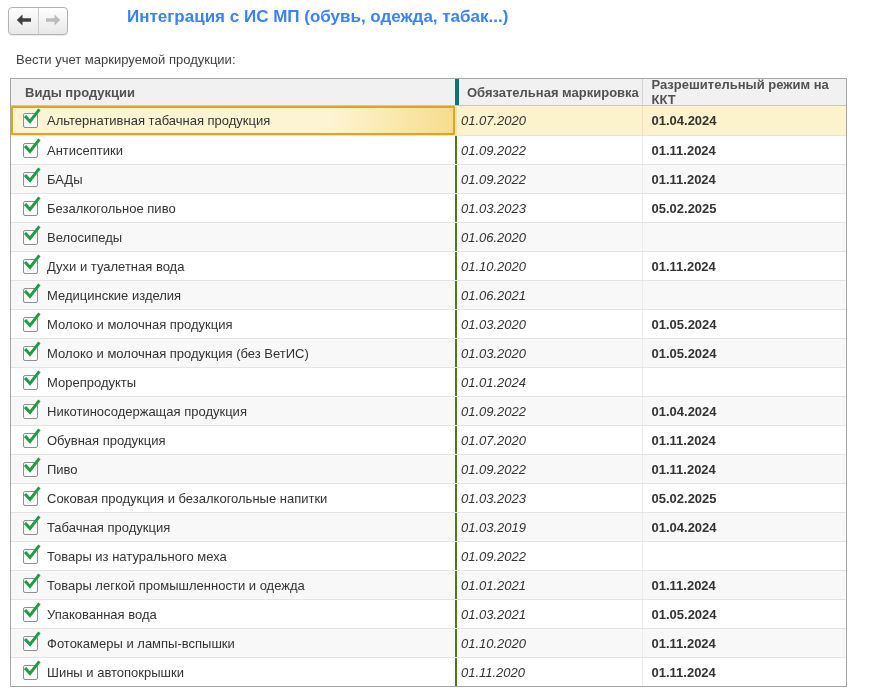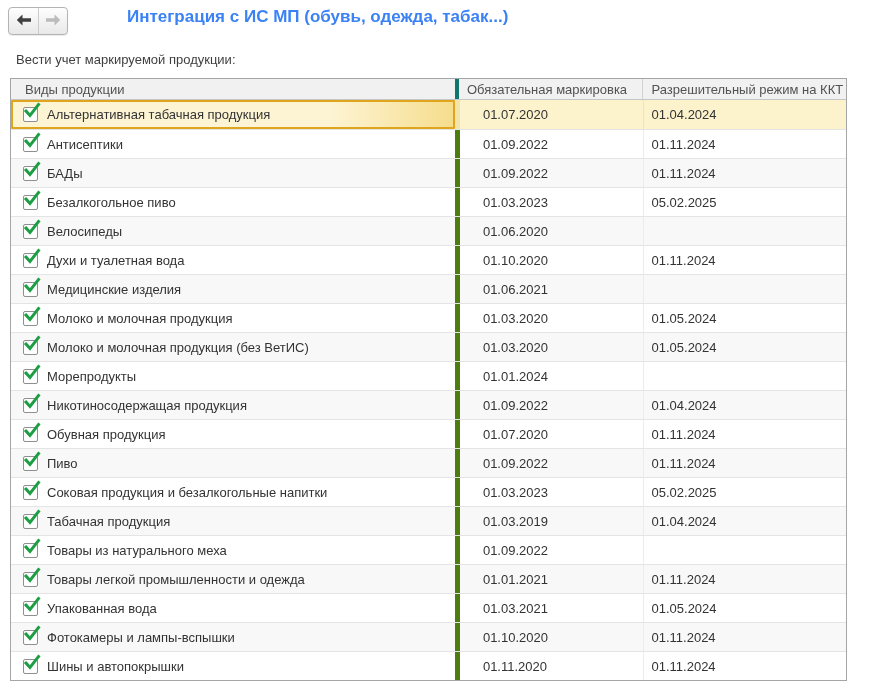--- a/index.html
+++ b/index.html
@@ -12,33 +12,33 @@
     background:linear-gradient(#fefefe,#e8e8e8); box-shadow:0 1px 1px rgba(0,0,0,.08); }
   .nav-btn { width:29px; height:26px; display:flex; align-items:center; justify-content:center; cursor:pointer; }
   .nav-btn + .nav-btn { border-left:1px solid #cccccc; }
 
   
   .page-title { position:absolute; left:127px; top:7px; font-size:17px; font-weight:bold; color:#3b82f6; }
   .subtitle { position:absolute; left:8px; top:52px; font-size:13px; color:#3f3f3f;margin-left:8px; }
 
   
   .grid { position:absolute; left:10px; top:78px; width:837px; border:1px solid #a5a5a5; background:#fff; }
-  .thead { display:flex; height:21px; background:#f1f1f1; border-bottom:1px solid #c6c6c6; }
+  .thead { display:flex; height:27px; background:#f1f1f1; border-bottom:1px solid #c6c6c6;font-weight:bold; }
   .hcell { font-size:13px; color:#525252; display:flex; align-items:center; }
   .hcell.h-name { width:445px; padding-left:14px; }
   .hcell.h-d1 { width:188px; padding-left:8px; border-left:4px solid #0f766e; }
   .hcell.h-d2 { width:204px; padding-left:8px; border-left:1px solid #d2d2d2; }
 
   .trow { display:flex; height:29px; background:#ffffff; border-top:1px solid #e4e4e4; cursor:default; }
   .tbody .trow:first-child { border-top:none; }
   .trow.alt { background:#f8f8f8; }
   .cell { display:flex; align-items:center; font-size:13px; color:#333333; overflow:hidden; white-space:nowrap; }
   .c-name { width:445px; padding-left:12px; }
-  .c-d1 { width:188px; padding-left:23px; border-left:5px solid #4d7c0f; }
-  .c-d2 { width:204px; padding-left:8px; border-left:1px solid #ececec; }
+  .c-d1 { width:188px; padding-left:4px; border-left:2px solid #4d7c0f;font-style:italic; }
+  .c-d2 { width:204px; padding-left:8px; border-left:1px solid #ececec;font-weight:bold; }
 
   
   .trow.selected { background:#fcf2cc; }
   .trow.selected .c-name { border:2px solid #dfa61d; border-radius:1px; padding-left:10px;
     background:linear-gradient(to right, #fdf4d3 72%, #f6dd8d 100%);align-items:center; }
   .trow.selected .c-d1, .trow.selected .c-d2 { border-left-color:#f3e4ae; }
 
   
   .checkbox { position:relative; width:15px; height:15px; border:1px solid #8f8f8f;
     border-radius:2px; background:#ffffff; flex:none; margin-right:9px; cursor:pointer; }

